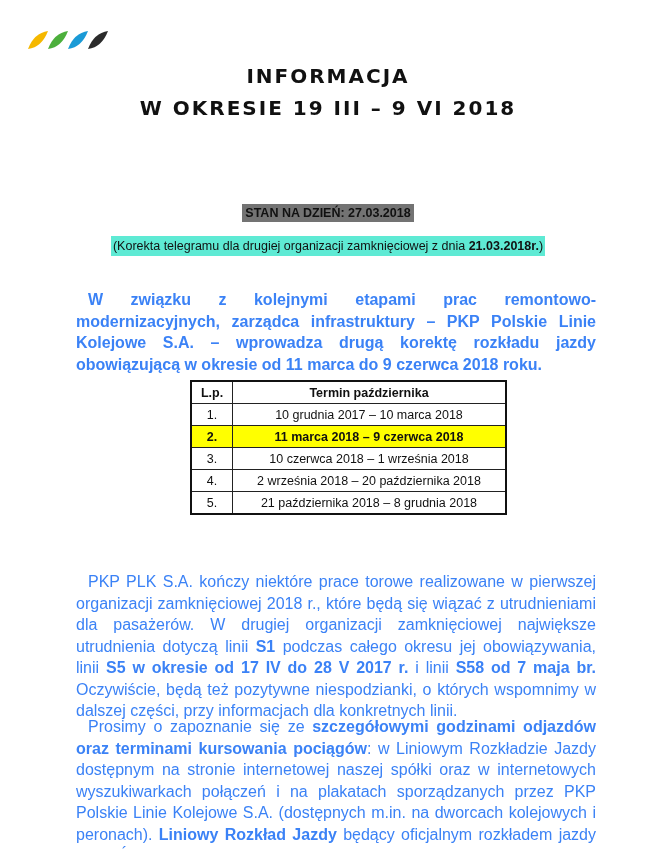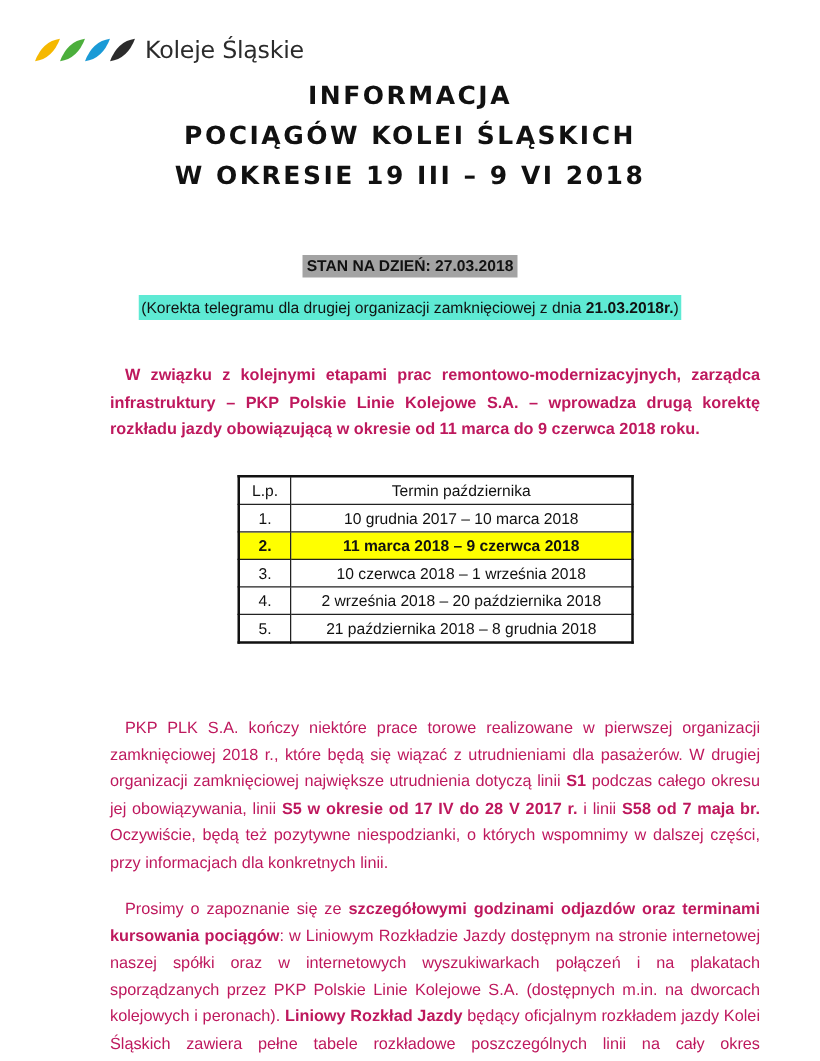--- a/index.html
+++ b/index.html
@@ -8,68 +8,66 @@
     font-family: "Liberation Sans", "DejaVu Sans", sans-serif; color: #111;
   }
   .logo { position: absolute; left: 26px; top: 27px; height: 26px; display: flex; align-items: center; }
   .logo svg { display: block; }
   .logo-text { margin-left: 8px; font-size: 19px; color: #2b2b2b; letter-spacing: -0.2px; font-family: "DejaVu Sans", sans-serif; }
   .title-block { position: absolute; left: 0; width: 656px; top: 60px; text-align: center; }
   .title-line {
     font-family: "DejaVu Sans", sans-serif; font-weight: bold; font-size: 20px;
     letter-spacing: 2px; line-height: 32px; color: #111; margin: 0;
   }
-  .hl { background: #a3a3a3; }
+  .hl { background: #737373; }
   .status {
     position: absolute; top: 203px; left: 0; width: 656px; text-align: center;
     font-size: 12.5px; font-weight: bold; line-height: 20px;
   }
   .status span { padding: 2px 3px; }
   .correction {
     position: absolute; top: 236px; left: 0; width: 656px; text-align: center;
     font-size: 12.5px; line-height: 20px;
   }
   .correction .box { background: #5eead4; padding: 3px 2px; }
   .para {
-    position: absolute; left: 88px; width: 520px; font-size: 13px;
-    line-height: 21.5px; text-align: justify; color: #be185d;
+    position: absolute; left: 76px; width: 520px; font-size: 16px;
+    line-height: 21.5px; text-align: justify; color: #3b82f6;
   }
   .para .indent { display: inline-block; width: 12px; }
   .p1 { top: 289px; font-weight: bold; }
   .p2 { top: 571px; }
   .p3 { top: 716px; }
   b { font-weight: bold; }
   table.schedule {
     position: absolute; left: 190px; top: 380px; border-collapse: collapse;
     font-size: 12.5px; border: 2px solid #111;
   }
   table.schedule th, table.schedule td {
     border: 1px solid #222; height: 21px; padding: 0 6px; text-align: center;
   }
-  table.schedule th { font-weight: normal; }
+  table.schedule th { font-weight: bold; }
   table.schedule .col-lp { width: 28px; }
   table.schedule .col-term { width: 260px; }
   table.schedule tr.active td { background: #ffff00; font-weight: bold; }
 </style>
 </head>
 <body>
 
 <div class="logo">
   <svg width="82" height="22" viewBox="0 0 82 22">
     <path d="M2 20 Q8 4 22 2 Q16 18 2 20 Z" fill="#f5b800"></path>
     <path d="M22 20 Q28 4 42 2 Q36 18 22 20 Z" fill="#4caf3c"></path>
     <path d="M42 20 Q48 4 62 2 Q56 18 42 20 Z" fill="#1a9ad6"></path>
     <path d="M62 20 Q68 4 82 2 Q76 18 62 20 Z" fill="#2b2b2b"></path>
   </svg>
-  <span class="logo-text">Koleje Śląskie</span>
 </div>
 
 <div class="title-block">
   <p class="title-line">INFORMACJA</p>
-  <p class="title-line">POCIĄGÓW KOLEI ŚLĄSKICH</p>
   <p class="title-line">W OKRESIE 19 III – 9 VI 2018</p>
 </div>
 
 <div class="status">
   <span class="hl">STAN NA DZIEŃ: 27.03.2018</span>
 </div>
 
 <div class="correction">
   <span class="box"><span>(Korekta telegramu dla drugiej organizacji zamknięciowej z dnia </span><b>21.03.2018r.</b><span>)</span></span>
 </div>

